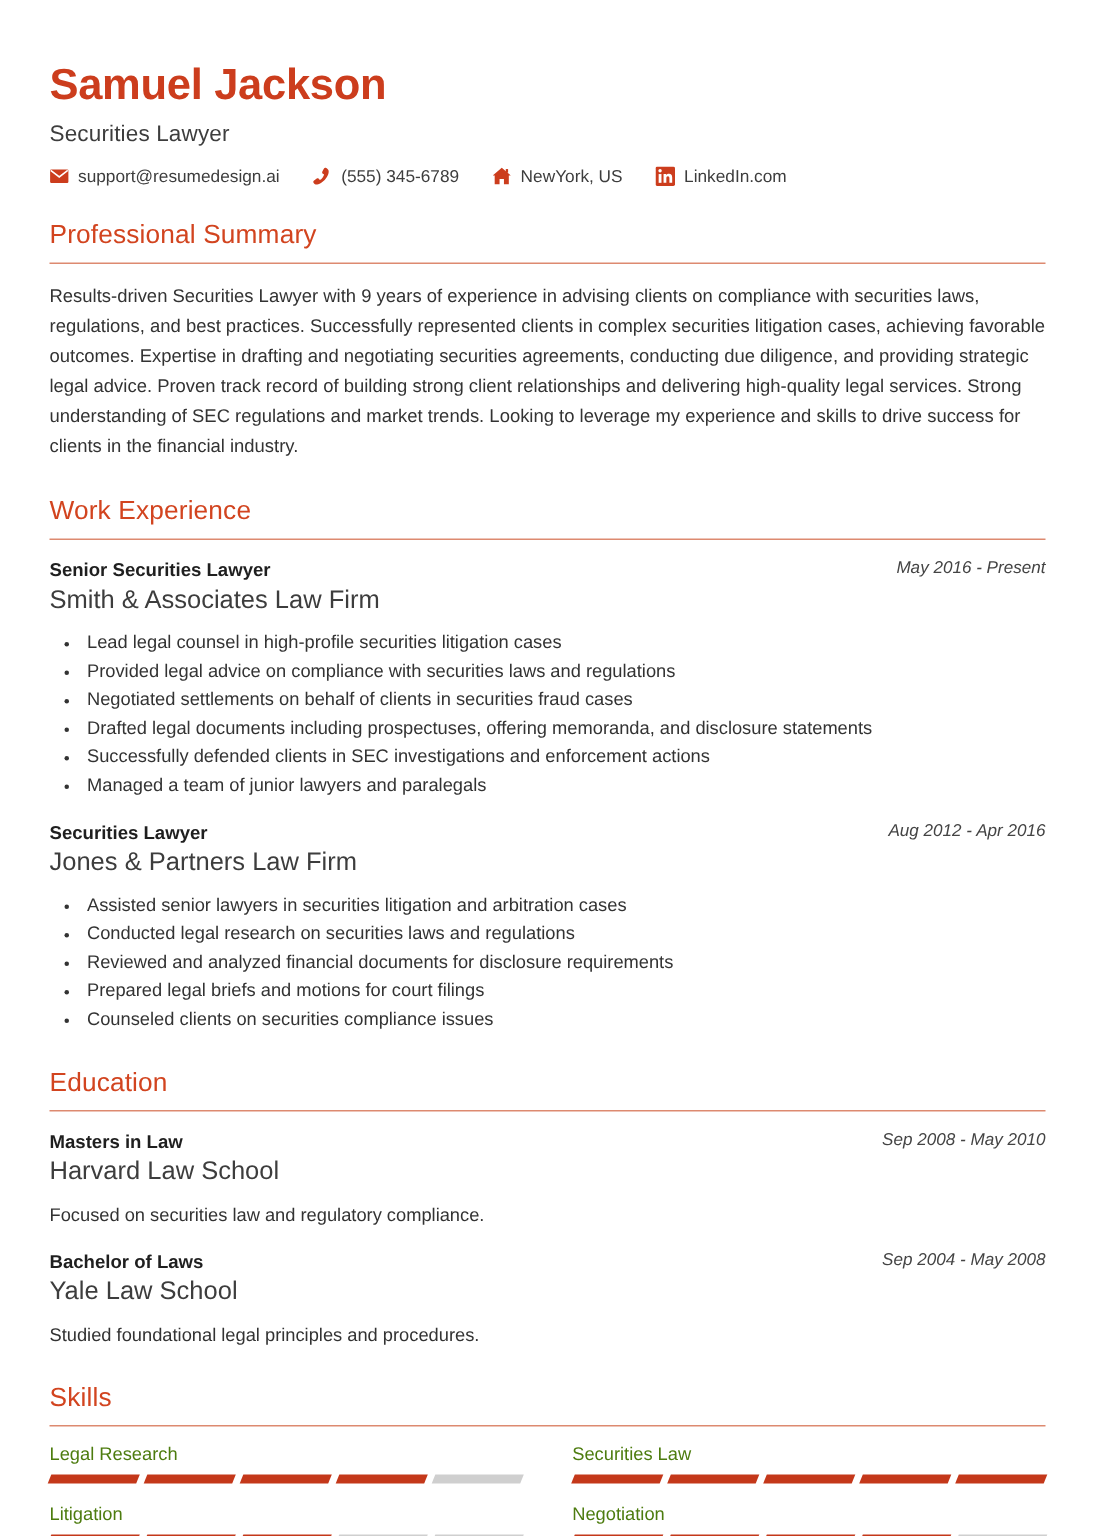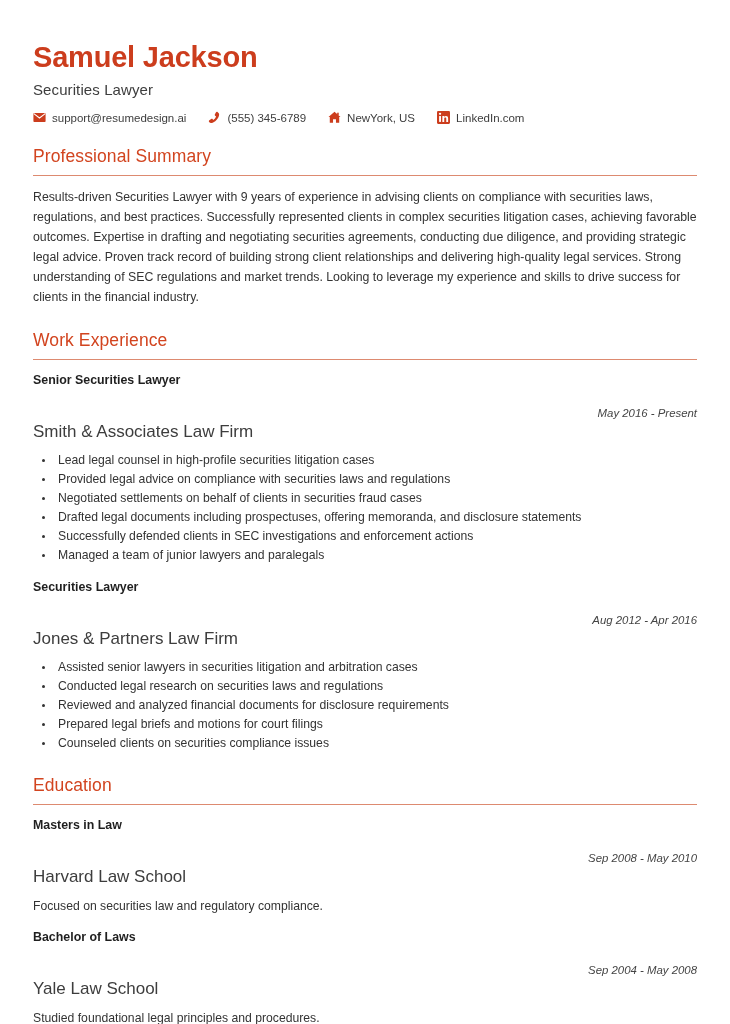--- a/index.html
+++ b/index.html
@@ -110,21 +110,20 @@
     font-weight: bold;
     color: #1f1f1f;
   }
 
   .entry-date {
     font-size: 11.4px;
     font-style: italic;
     color: #444444;
     white-space: nowrap;
     padding-left: 14px;
-    margin-top: 34px;
   }
 
   .entry-org {
     font-size: 17px;
     color: #3d3d3d;
     margin-top: 3px;
   }
 
   .bullets {
     margin-top: 9px;
@@ -155,21 +154,21 @@
     row-gap: 0;
     margin-top: 11px;
   }
 
   .skill {
     margin-bottom: 13px;
   }
 
   .skill-name {
     font-size: 12.2px;
-    color: #000000;
+    color: #4d7c0f;
     margin-bottom: 7px;
   }
 
   .skill-bar {
     display: flex;
     gap: 5px;
     height: 6px;
   }
 
   .seg {

